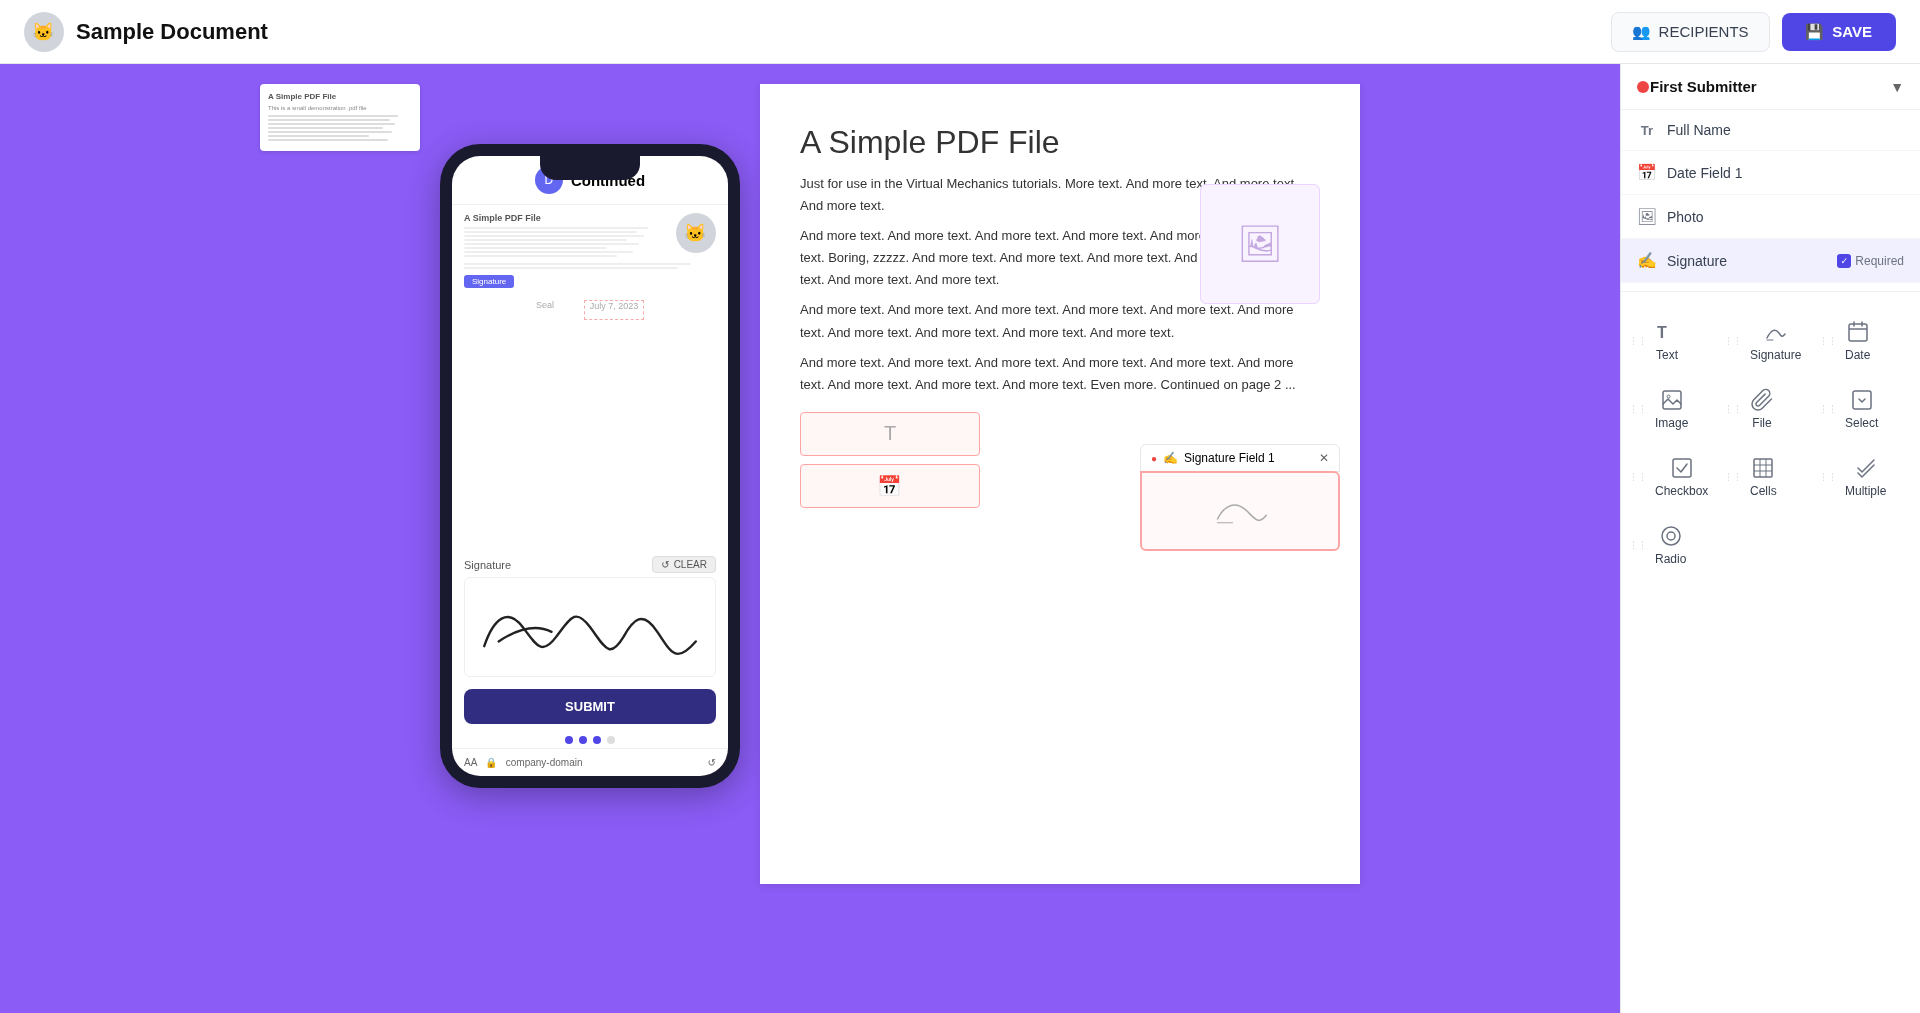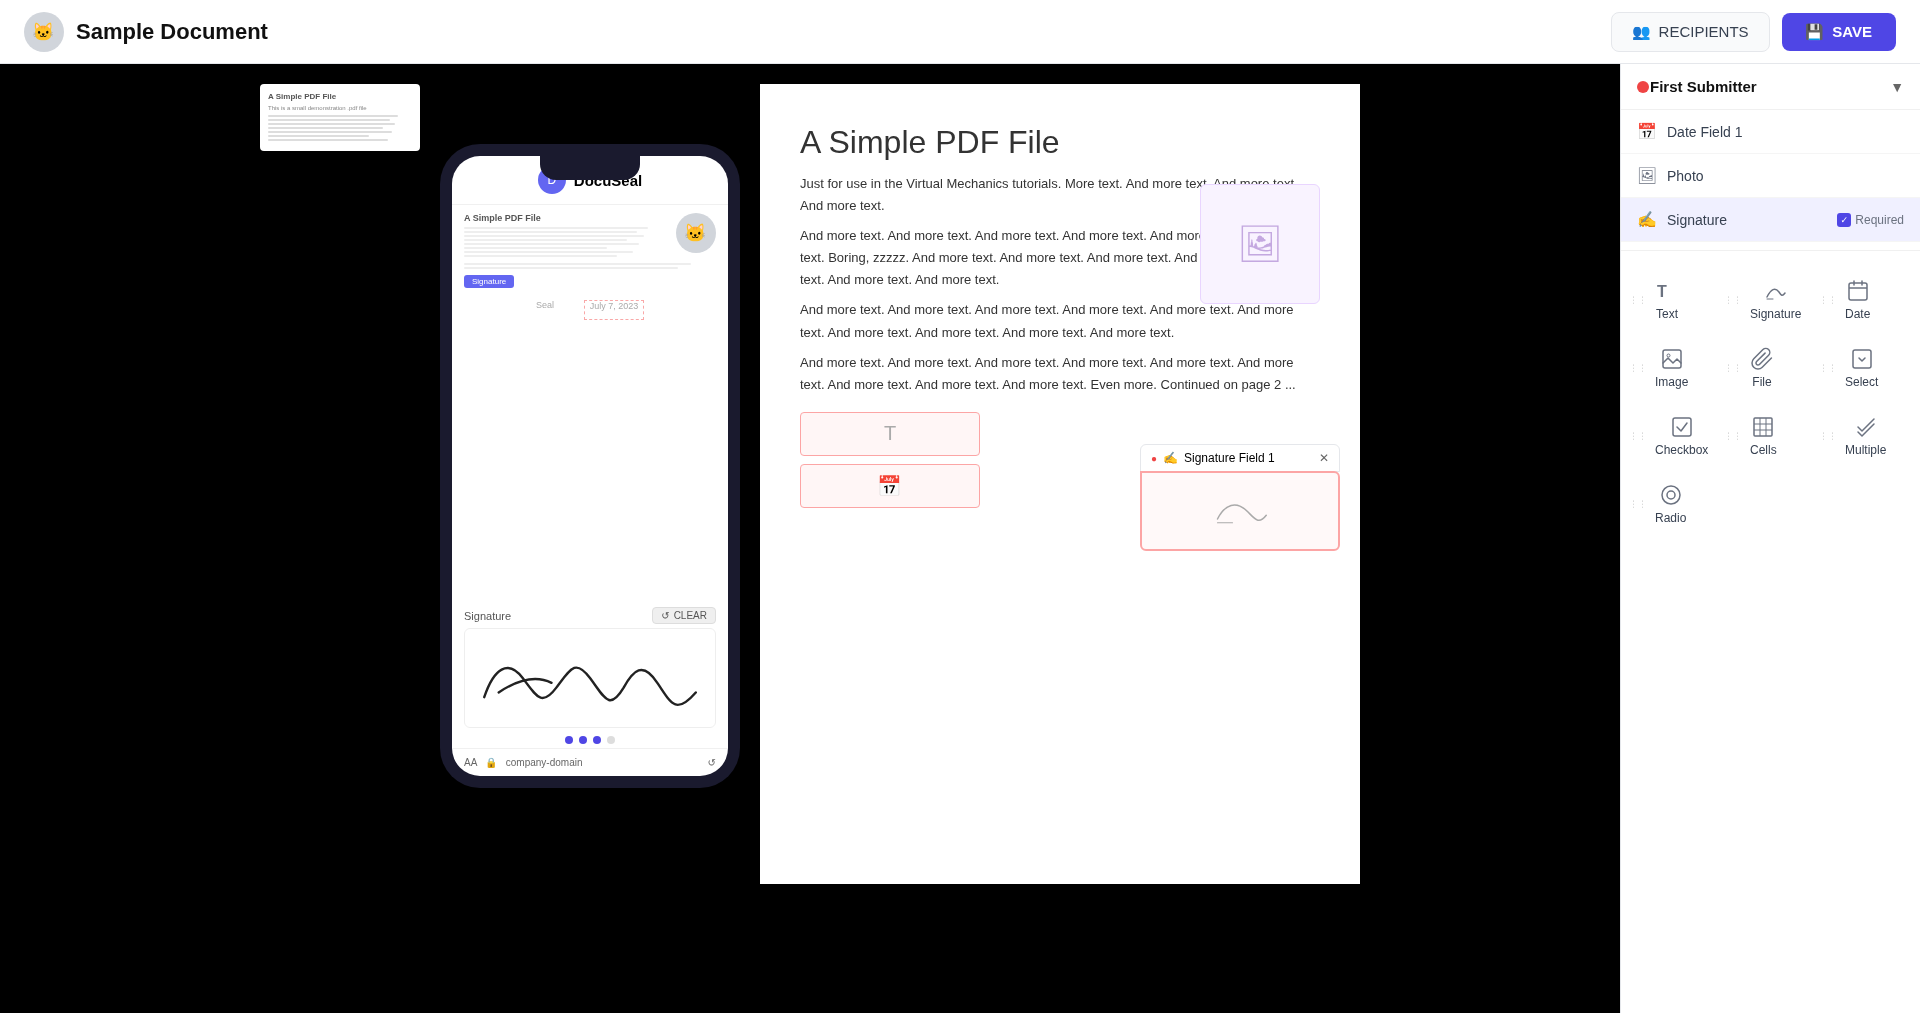--- a/index.html
+++ b/index.html
@@ -28,21 +28,21 @@
       display: flex; align-items: center; gap: 8px; padding: 10px 24px;
       border: none; border-radius: 8px; background: #4f46e5;
       font-size: 15px; font-weight: 600; cursor: pointer; color: #fff;
     }
 
     
     .main { display: flex; flex: 1; overflow: hidden; }
 
     
     .doc-area {
-      flex: 1; overflow-y: auto; background: #000000; position: relative;
+      flex: 1; overflow-y: auto; background: #8b5cf6; position: relative;
       display: flex; justify-content: center; padding: 20px;
     }
 
     
     .page-wrapper { display: flex; gap: 20px; align-items: flex-start; max-width: 1100px; width: 100%; }
 
     
     .thumb-sidebar { width: 160px; flex-shrink: 0; }
     .thumb-card {
       background: #fff; border-radius: 4px; padding: 8px;
@@ -253,21 +253,21 @@
         </div>
       </div>
 
       <div class="phone-mockup">
         <div class="phone-notch"></div>
         <div class="phone-screen">
 
 
           <div class="phone-app-header">
             <div class="app-logo-circle">D</div>
-            <span class="app-name">DocuSeal</span>
+            <span class="app-name">Continued</span>
           </div>
 
           <div class="phone-doc-preview">
             <div class="phone-preview-row">
               <div class="phone-preview-text">
                 <div class="phone-doc-title">A Simple PDF File</div>
                 <div class="phone-lines">
                   <div class="phone-line" style="width:90%;"></div>
                   <div class="phone-line" style="width:85%;"></div>
                   <div class="phone-line" style="width:88%;"></div>
@@ -304,20 +304,21 @@
               </button>
             </div>
             <div class="phone-canvas">
               <svg viewBox="0 0 260 100">
                 <path d="M20,70 C30,40 45,30 60,50 C75,70 80,80 95,60 C110,40 115,30 130,50 C145,70 150,85 165,60 C175,42 185,32 200,55 C215,78 220,88 240,65" stroke="#222" stroke-width="2.5" fill="none" stroke-linecap="round" stroke-linejoin="round"></path>
                 <path d="M35,65 C50,55 70,45 90,55" stroke="#222" stroke-width="2.5" fill="none" stroke-linecap="round"></path>
               </svg>
             </div>
           </div>
 
+          <button class="phone-submit">SUBMIT</button>
 
           <div class="phone-dots">
             <div class="phone-dot active"></div>
             <div class="phone-dot active"></div>
             <div class="phone-dot active"></div>
             <div class="phone-dot"></div>
           </div>
 
           <div class="phone-bottom-bar">
             <span>AA</span>
@@ -369,20 +370,24 @@
 
     <div class="submitter-row">
       <div class="submitter-info">
         <div class="submitter-dot"></div>
         <span class="submitter-name">First Submitter</span>
       </div>
       <span class="chevron-down">▼</span>
     </div>
 
     <div class="field-item">
+      <span class="field-item-icon" style="font-weight:700;font-size:13px;">Tr</span>
+      <span class="field-item-label">Full Name</span>
+    </div>
+    <div class="field-item">
       <span class="field-item-icon">📅</span>
       <span class="field-item-label">Date Field 1</span>
     </div>
     <div class="field-item">
       <span class="field-item-icon">🖼</span>
       <span class="field-item-label">Photo</span>
     </div>
     <div class="field-item active">
       <span class="field-item-icon">✍</span>
       <span class="field-item-label">Signature</span>

